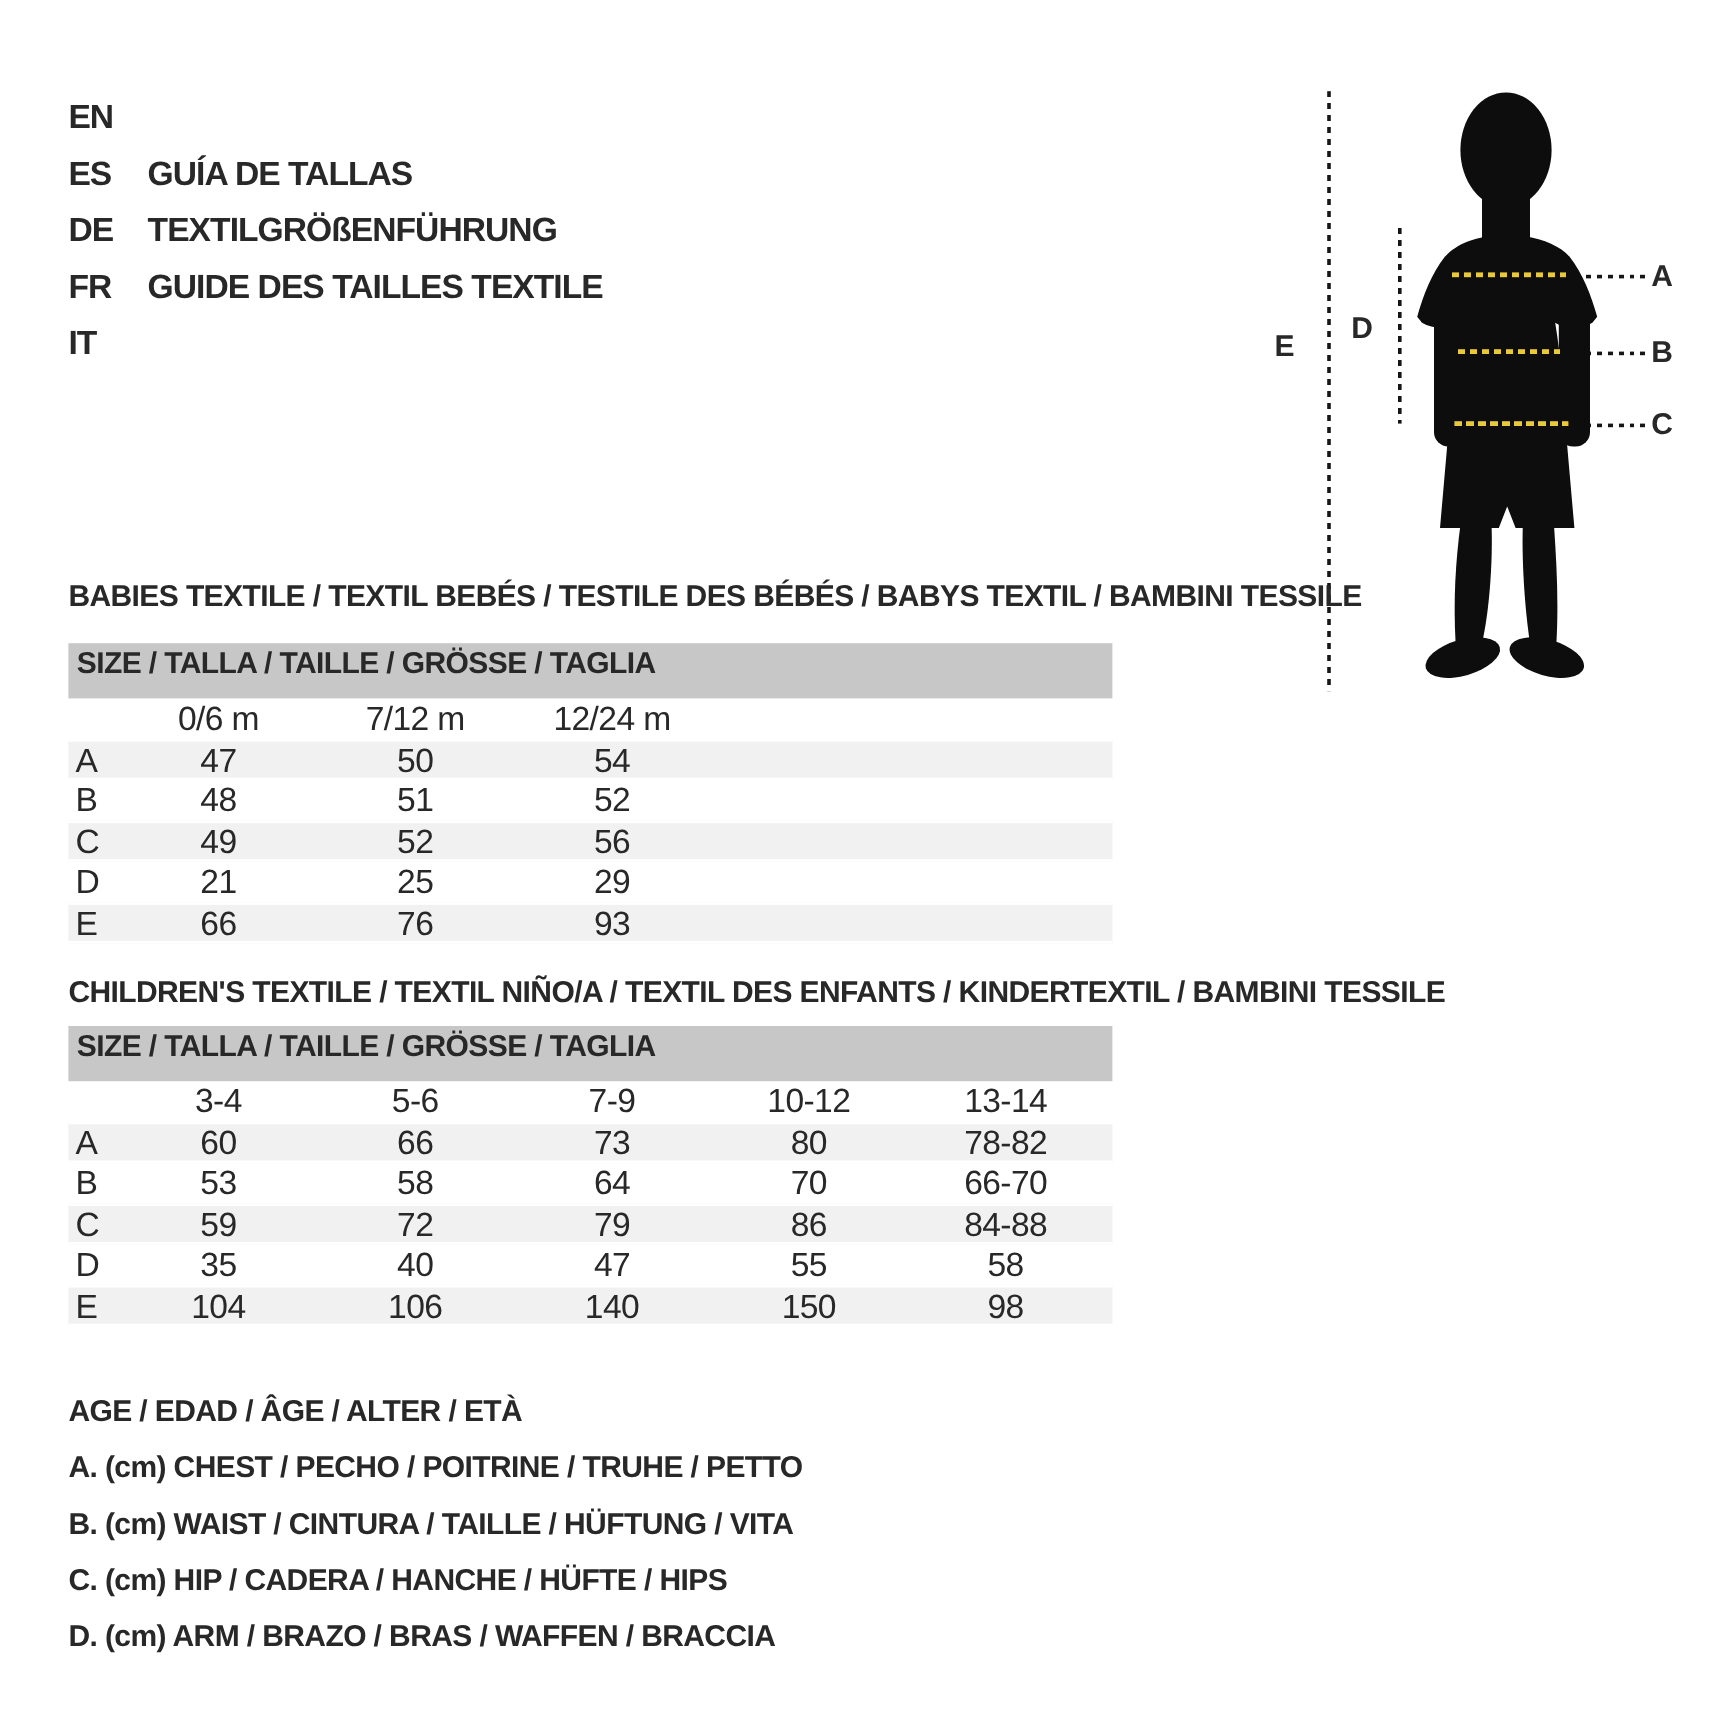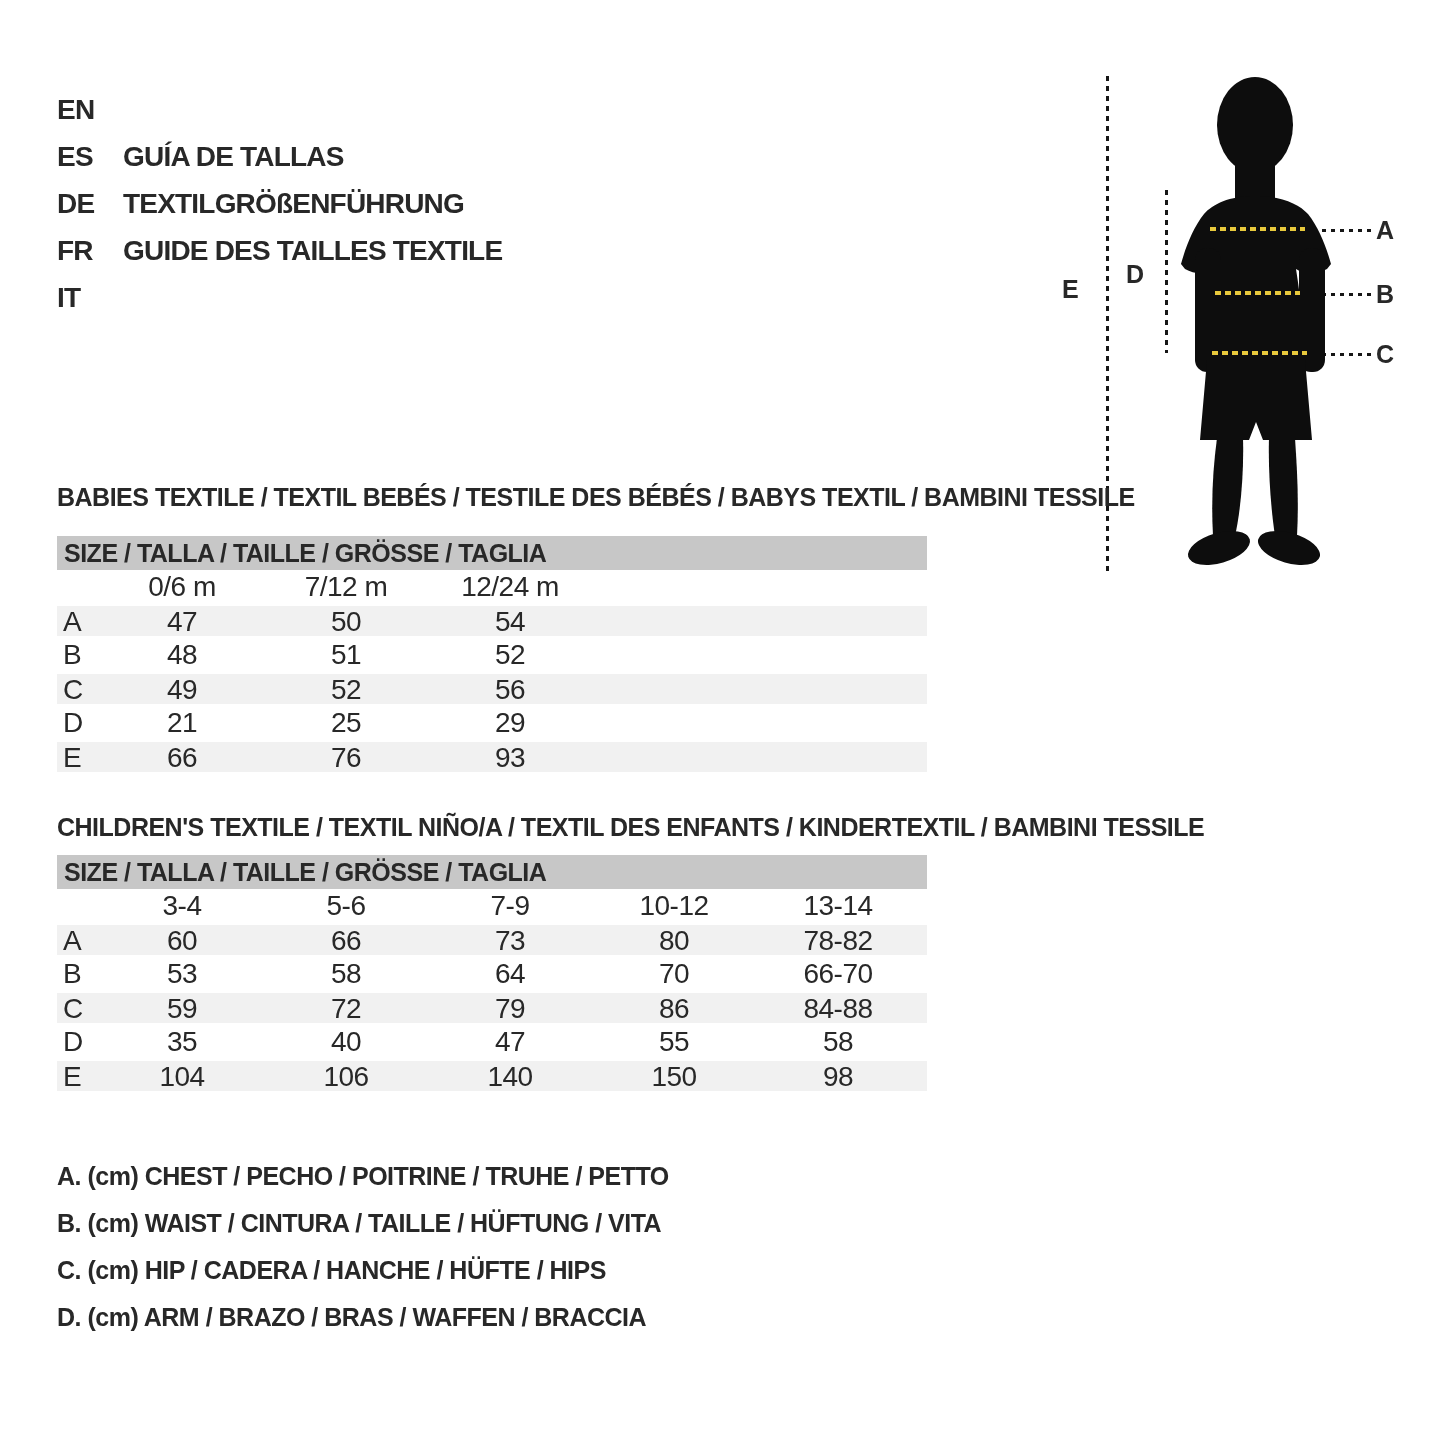--- a/index.html
+++ b/index.html
@@ -2,21 +2,21 @@
 <html><head>
 <meta charset="utf-8">
 <style>
   html,body{margin:0;padding:0;}
   body{
     width:1445px;height:1445px;position:relative;background:#ffffff;
     font-family:"Liberation Sans", sans-serif;color:#282828;overflow:hidden;
     letter-spacing:-0.5px;
   }
   
-  .lang-block{position:absolute;left:57px;top:74px;margin-top:12px;}
+  .lang-block{position:absolute;left:57px;top:74px;}
   .lang-row{display:flex;height:47px;align-items:center;font-size:28px;font-weight:700;letter-spacing:-0.8px;}
   .lang-code{width:66px;flex:0 0 66px;}
   
   .figure{position:absolute;left:1040px;top:68px;width:405px;height:515px;}
   .vdash{position:absolute;width:3px;background:repeating-linear-gradient(to bottom,#161616 0 5px,transparent 5px 10px);}
   .e-line{left:66px;top:8px;height:500px;}
   .d-line{left:125px;top:122px;height:163px;}
   .hdot{position:absolute;height:3px;background:repeating-linear-gradient(to right,#161616 0 4px,transparent 4px 9px);z-index:1;}
   .dot-a{left:264px;top:161px;width:68px;}
   .dot-b{left:264px;top:225px;width:68px;}
@@ -33,21 +33,21 @@
   .lab-d{left:86px;top:192px;}
   .lab-e{left:22px;top:207px;}
   
   .section-title{position:absolute;left:57px;font-size:25px;font-weight:700;white-space:nowrap;}
   .babies-title{top:483px;}
   .children-title{top:813px;}
   
   .size-table{position:absolute;left:57px;width:870px;}
   .babies-table{top:536px;}
   .children-table{top:855px;}
-  .size-bar{height:34px;line-height:34px;background:#c7c7c7;font-size:25px;font-weight:700;padding-left:7px;box-sizing:border-box;}
+  .size-bar{height:46px;line-height:34px;background:#c7c7c7;font-size:25px;font-weight:700;padding-left:7px;box-sizing:border-box;}
   .trow{display:grid;grid-template-columns:43px 164px 164px 164px 164px 164px;height:34px;align-items:center;font-size:28px;}
   .trow .cell{text-align:center;}
   .trow .rlab{text-align:left;padding-left:6px;}
   .trow.shade{background:#f1f1f1;border-top:2px solid #fff;border-bottom:2px solid #fff;box-sizing:border-box;height:34px;}
   
   .legend{position:absolute;left:57px;top:1153px;}
   .legend-line{height:47px;display:flex;align-items:center;font-size:25px;font-weight:700;white-space:nowrap;}
 </style>
 </head>
 <body>
@@ -209,17 +209,18 @@
     <div class="cell rlab">E</div>
     <div class="cell">104</div>
     <div class="cell">106</div>
     <div class="cell">140</div>
     <div class="cell">150</div>
     <div class="cell">98</div>
   </div>
 </div>
 
 <div class="legend">
+  <div class="legend-line">AGE / EDAD / ÂGE / ALTER / ETÀ</div>
   <div class="legend-line">A. (cm) CHEST / PECHO / POITRINE / TRUHE / PETTO</div>
   <div class="legend-line">B. (cm) WAIST / CINTURA / TAILLE / HÜFTUNG / VITA</div>
   <div class="legend-line">C. (cm) HIP / CADERA / HANCHE / HÜFTE / HIPS</div>
   <div class="legend-line">D. (cm) ARM / BRAZO / BRAS / WAFFEN / BRACCIA</div>
 </div>
 
 </body></html>

